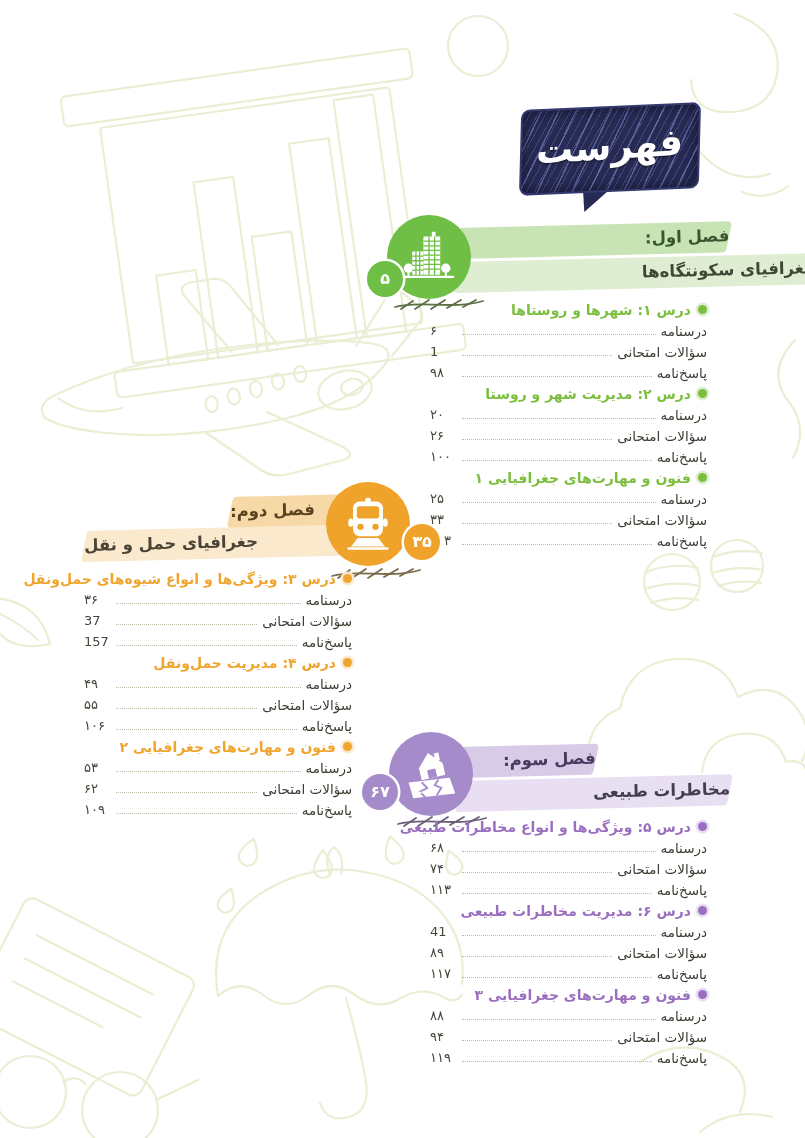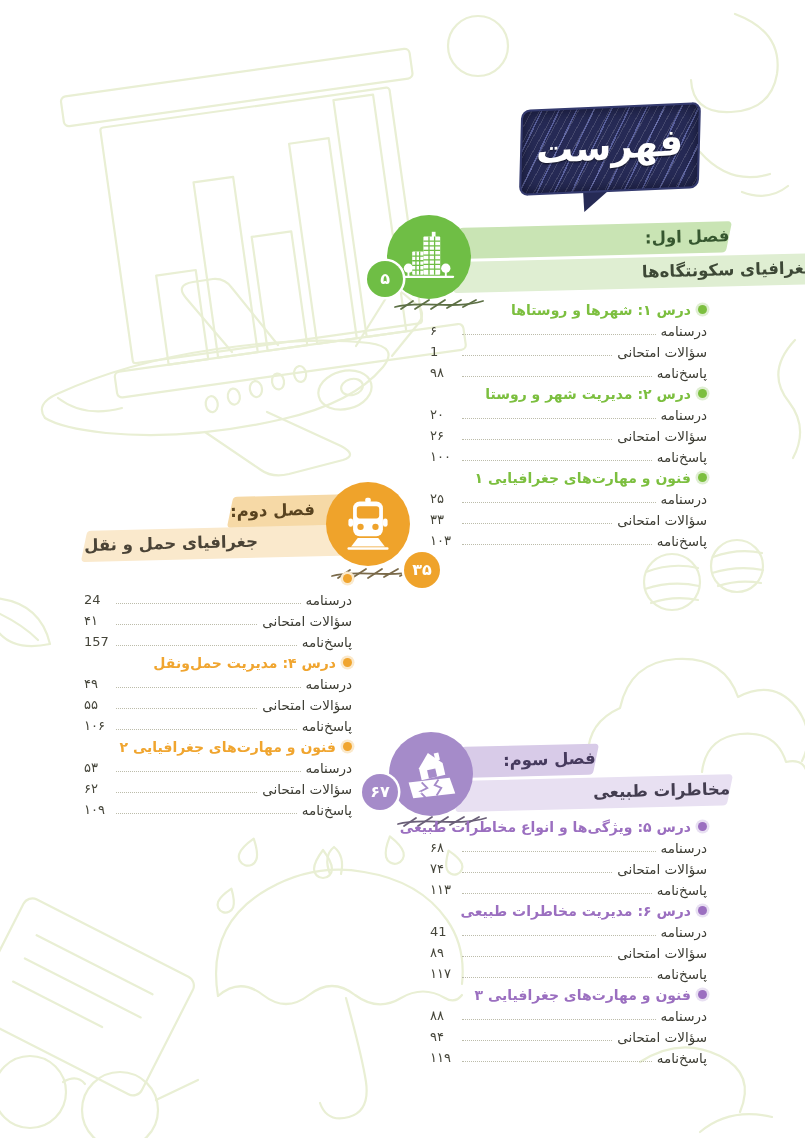--- a/index.html
+++ b/index.html
@@ -86,21 +86,21 @@
   .ch1 .band1{left:456px;top:228px;width:247px;}
   .ch1 .band2{left:456px;top:262px;width:334px;}
   .ch1 .ch-circle{left:387px;top:215px;}
   .ch1 .ch-num{left:367px;top:261px;}
   .ch1 .scribble{left:393px;top:297px;}
   .ch1 .ch-list{left:430px;top:299px;width:277px;}
   
   .ch2 .band1{left:230px;top:497px;width:116px;}
   .ch2 .band2{left:84px;top:531px;width:262px;}
   .ch2 .ch-circle{left:326px;top:482px;}
-  .ch2 .ch-num{left:404px;top:552px;text-align:center;}
+  .ch2 .ch-num{left:404px;top:524px;text-align:center;}
   .ch2 .scribble{left:330px;top:566px;}
   .ch2 .ch-list{left:84px;top:568px;width:268px;}
   
   .ch3 .band1{left:458px;top:747px;width:112px;}
   .ch3 .band2{left:458px;top:781px;width:246px;}
   .ch3 .ch-circle{left:389px;top:732px;}
   .ch3 .ch-num{left:362px;top:774px;}
   .ch3 .scribble{left:396px;top:814px;}
   .ch3 .ch-list{left:430px;top:816px;width:277px;}
 </style>
@@ -315,30 +315,31 @@
   <div class="ch-num">۳۵</div>
   <svg class="scribble" width="92" height="14" viewBox="0 0 92 14">
     <g stroke="var(--scribble)" stroke-width="1.8" fill="none" stroke-linecap="round">
       <path d="M2 10 C 26 3 60 13 90 4"></path>
       <path d="M8 12 l12 -8 M22 12 l14 -9 M38 12 l14 -9 M54 11 l14 -8 M70 10 l13 -7"></path>
     </g>
   </svg>
   <div class="ch-list">
       <div class="sec-title">
         <span class="sec-dot"></span>
-      </div>
-      <div class="row">
-        <span class="row-label">درسنامه</span>
-        <span class="leader"></span>
-        <span class="row-page">24</span>
-      </div>
-      <div class="row">
-        <span class="row-label">سؤالات امتحانی</span>
-        <span class="leader"></span>
-        <span class="row-page">۴۱</span>
+        <span class="sec-text">درس ۳: ویژگی‌ها و انواع شیوه‌های حمل‌ونقل</span>
+      </div>
+      <div class="row">
+        <span class="row-label">درسنامه</span>
+        <span class="leader"></span>
+        <span class="row-page">۳۶</span>
+      </div>
+      <div class="row">
+        <span class="row-label">سؤالات امتحانی</span>
+        <span class="leader"></span>
+        <span class="row-page">37</span>
       </div>
       <div class="row">
         <span class="row-label">پاسخ‌نامه</span>
         <span class="leader"></span>
         <span class="row-page">157</span>
       </div>
       <div class="sec-title">
         <span class="sec-dot"></span>
         <span class="sec-text">درس ۴: مدیریت حمل‌ونقل</span>
       </div>

